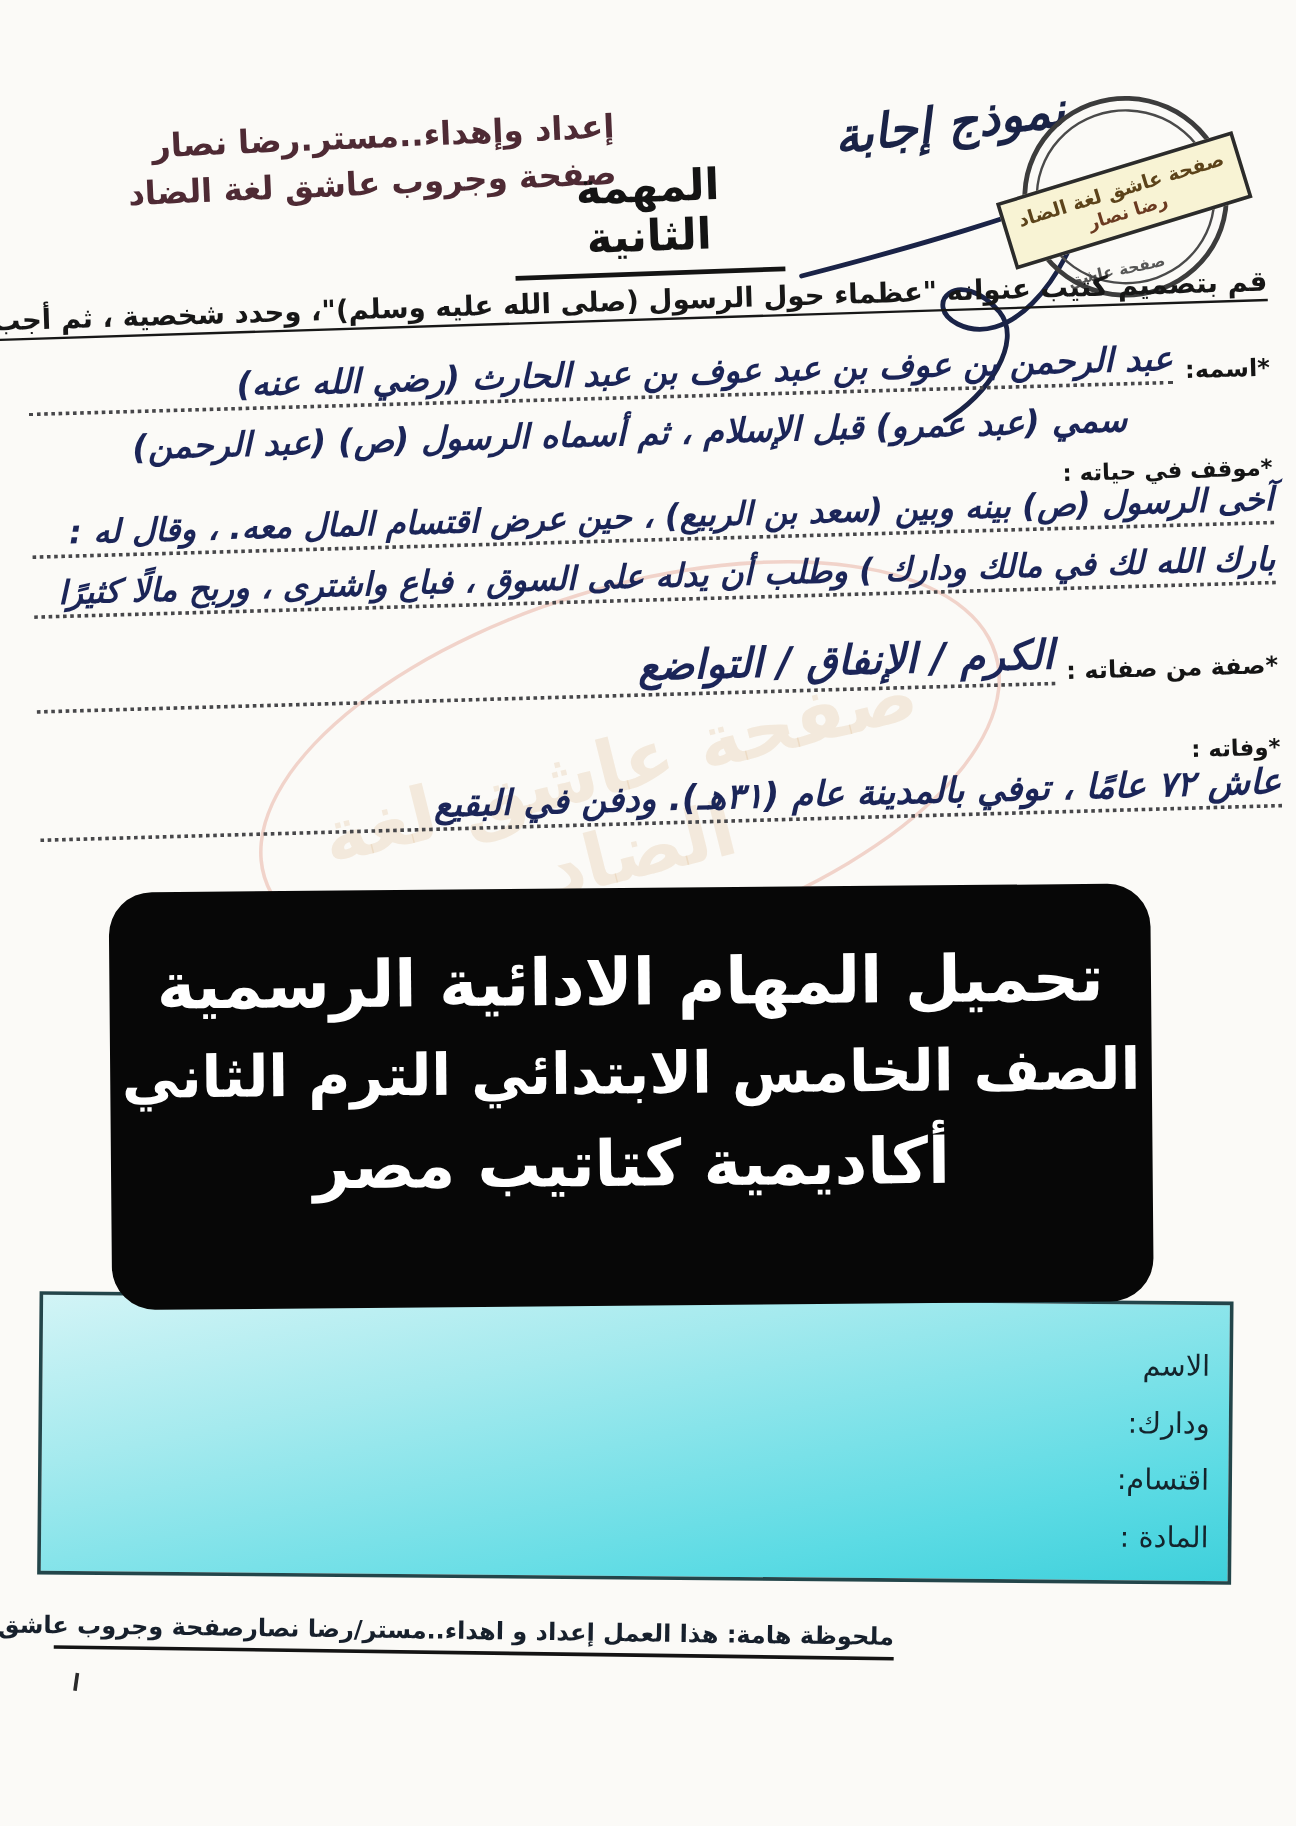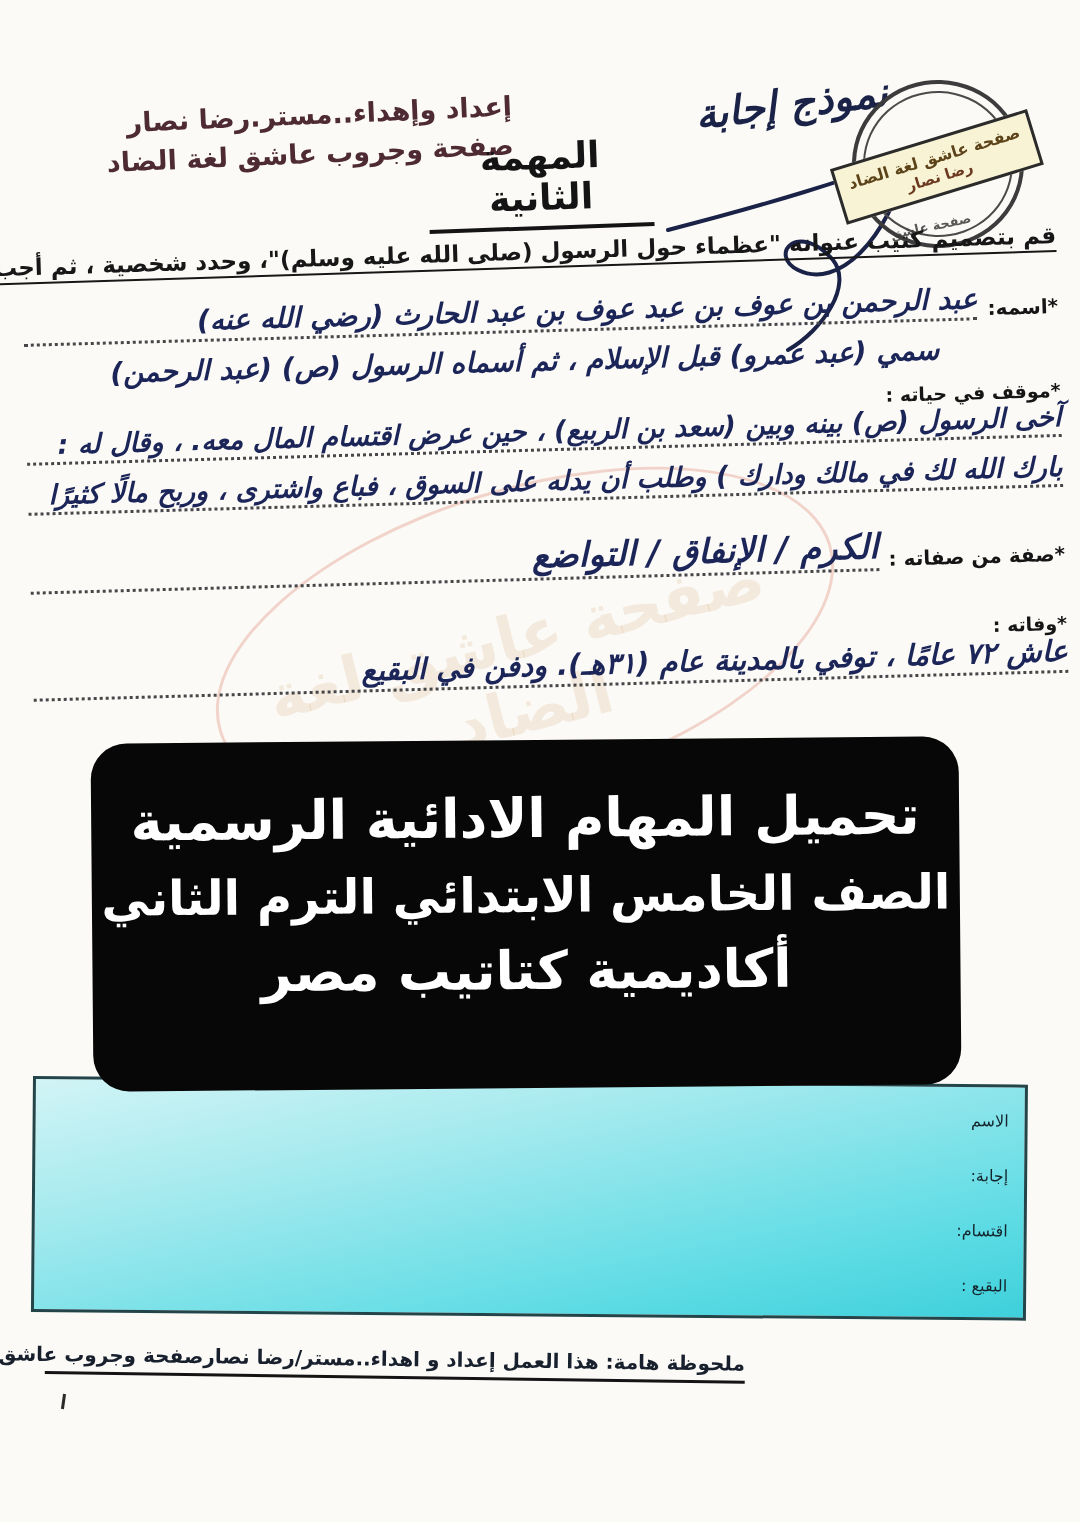--- a/index.html
+++ b/index.html
@@ -122,21 +122,21 @@
     background:linear-gradient(168deg,#d2f4f6 0%,#a5eaee 32%,#5cdbe4 78%,#3ed0db 100%);
     border:3px solid #23454a;
     transform:rotate(0.5deg); transform-origin:left top;
     z-index:3;
   }
   .info-labels {
     position:absolute; top:24px; bottom:22px; right:16px; width:110px;
     display:flex; flex-direction:column; justify-content:space-between;
     text-align:right; direction:rtl;
   }
-  .info-labels div { font-size:16px; color:#14242c; font-weight:500; }
+  .info-labels div { font-size:24px; color:#14242c; font-weight:500;margin-top:13px; }
   
   .footer-note {
     position:absolute; left:45px; top:1342px; width:700px;
     display:flex; direction:rtl; justify-content:space-between; align-items:baseline;
     border-bottom:3px solid #141414; padding-bottom:5px;
     font-size:20px; font-weight:bold; color:#17202c;
     transform:rotate(0.8deg); transform-origin:left center;
     white-space:nowrap;
   }
   .ink-mark {
@@ -215,23 +215,23 @@
 
 <div class="banner">
   <div class="b1">تحميل المهام الادائية الرسمية</div>
   <div class="b2">الصف الخامس الابتدائي الترم الثاني</div>
   <div class="b3">أكاديمية كتاتيب مصر</div>
 </div>
 
 <div class="info-box">
   <div class="info-labels">
     <div>الاسم</div>
-    <div>إجابة:</div>
+    <div>ودارك:</div>
     <div>اقتسام:</div>
-    <div>البقيع :</div>
+    <div>المادة :</div>
   </div>
 </div>
 
 <div class="footer-note">
   <span>ملحوظة هامة: هذا العمل إعداد و اهداء..مستر/رضا نصار</span>
   <span>صفحة وجروب عاشق لغة الضاد</span>
 </div>
 <div class="ink-mark"></div>
 
 </body></html>

